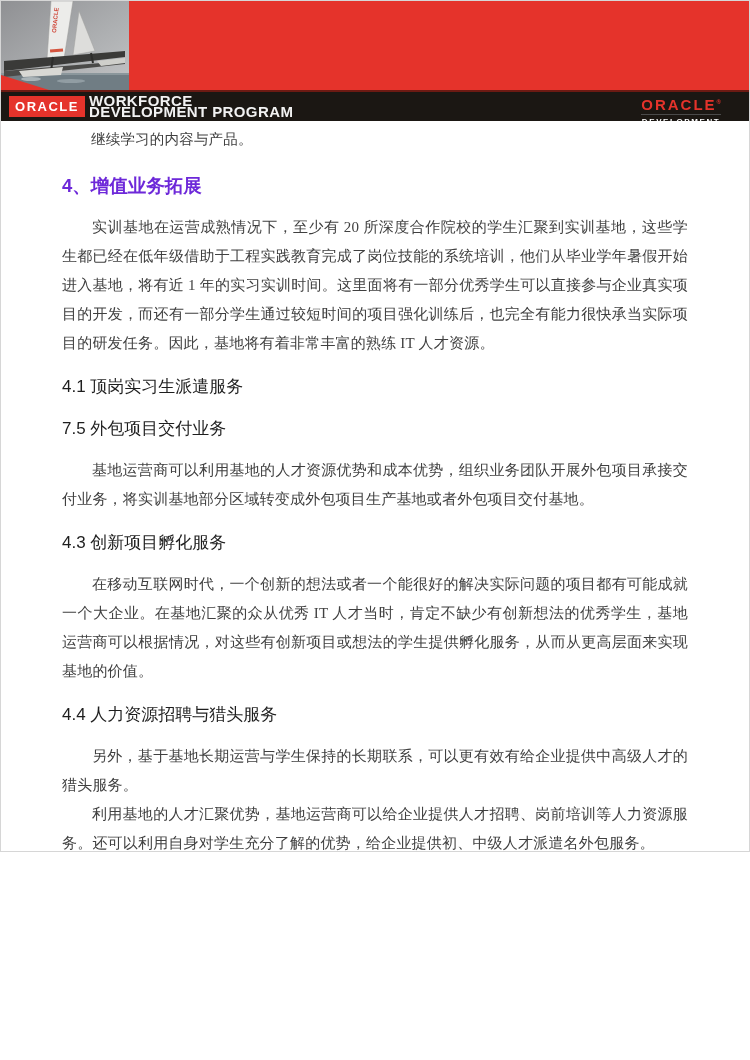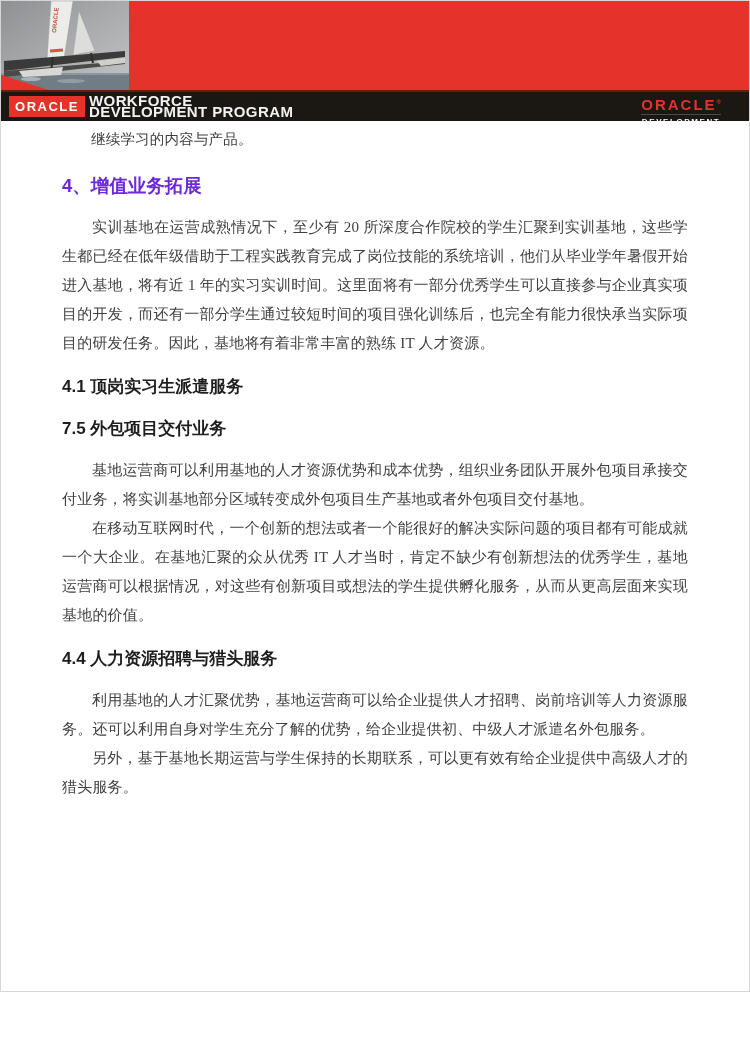--- a/index.html
+++ b/index.html
@@ -1,17 +1,17 @@
 <!DOCTYPE html>
 <html><head>
 <meta charset="utf-8">
 <style>
   html,body { margin:0; padding:0; background:#ffffff; }
   .page {
-    position:relative; width:750px; height:992px; margin:0 auto;
+    position:relative; width:750px; height:852px; margin:0 auto;
     background:#ffffff; overflow:hidden;
     border:1px solid #d6d6d6; box-sizing:border-box;
     font-family:"Liberation Serif","DejaVu Serif",serif;
   }
 
   
   .banner { position:absolute; left:0; top:0; width:100%; height:89px; background:#e5332b; }
   .photo  { position:absolute; left:0; top:0; width:128px; height:89px; overflow:hidden; }
   .photo svg { display:block; }
   .red-wedge { position:absolute; left:0; bottom:0; width:48px; height:15px;
@@ -42,21 +42,21 @@
     margin:0; font-size:15px; line-height:29px; color:#404040;
     text-align:justify; text-indent:2em; letter-spacing:0.2px;
   }
   .intro { margin-top:8px; font-size:14.5px; line-height:20px; }
   h1.sec {
     margin:24px 0 14px 0; font-size:18.5px; line-height:26px; color:#6d28d9;
     font-family:"Liberation Sans","DejaVu Sans",sans-serif; font-weight:bold;
   }
   h2.sec {
     margin:16px 0 14px 0; font-size:17px; line-height:26px; color:#1e1e1e;
-    font-family:"Liberation Sans","DejaVu Sans",sans-serif; font-weight:bold;
+    font-family:"Liberation Sans","DejaVu Sans",sans-serif; font-weight:normal;
   }
 
   
   .footer { position:absolute; left:60px; right:60px; top:974px; }
   .footer-rule { height:2px; background:#2f2f2f; }
   .page-number { text-align:center; padding-top:3px; font-size:14px; color:#3d3d3d; }
 </style>
 </head>
 <body>
 
@@ -118,21 +118,22 @@
     <p class="body-text intro">继续学习的内容与产品。</p>
 
     <h1 class="sec">4、增值业务拓展</h1>
     <p class="body-text">实训基地在运营成熟情况下，至少有 20 所深度合作院校的学生汇聚到实训基地，这些学生都已经在低年级借助于工程实践教育完成了岗位技能的系统培训，他们从毕业学年暑假开始进入基地，将有近 1 年的实习实训时间。这里面将有一部分优秀学生可以直接参与企业真实项目的开发，而还有一部分学生通过较短时间的项目强化训练后，也完全有能力很快承当实际项目的研发任务。因此，基地将有着非常丰富的熟练 IT 人才资源。</p>
 
     <h2 class="sec">4.1 顶岗实习生派遣服务</h2>
 
     <h2 class="sec">7.5 外包项目交付业务</h2>
     <p class="body-text">基地运营商可以利用基地的人才资源优势和成本优势，组织业务团队开展外包项目承接交付业务，将实训基地部分区域转变成外包项目生产基地或者外包项目交付基地。</p>
 
+    <h2 class="sec">4.3 创新项目孵化服务</h2>
     <p class="body-text">在移动互联网时代，一个创新的想法或者一个能很好的解决实际问题的项目都有可能成就一个大企业。在基地汇聚的众从优秀 IT 人才当时，肯定不缺少有创新想法的优秀学生，基地运营商可以根据情况，对这些有创新项目或想法的学生提供孵化服务，从而从更高层面来实现基地的价值。</p>
 
     <h2 class="sec">4.4 人力资源招聘与猎头服务</h2>
+    <p class="body-text">另外，基于基地长期运营与学生保持的长期联系，可以更有效有给企业提供中高级人才的猎头服务。</p>
     <p class="body-text">利用基地的人才汇聚优势，基地运营商可以给企业提供人才招聘、岗前培训等人力资源服务。还可以利用自身对学生充分了解的优势，给企业提供初、中级人才派遣名外包服务。</p>
-    <p class="body-text">另外，基于基地长期运营与学生保持的长期联系，可以更有效有给企业提供中高级人才的猎头服务。</p>
   </main>
 
 
 </div>
 
 </body></html>

